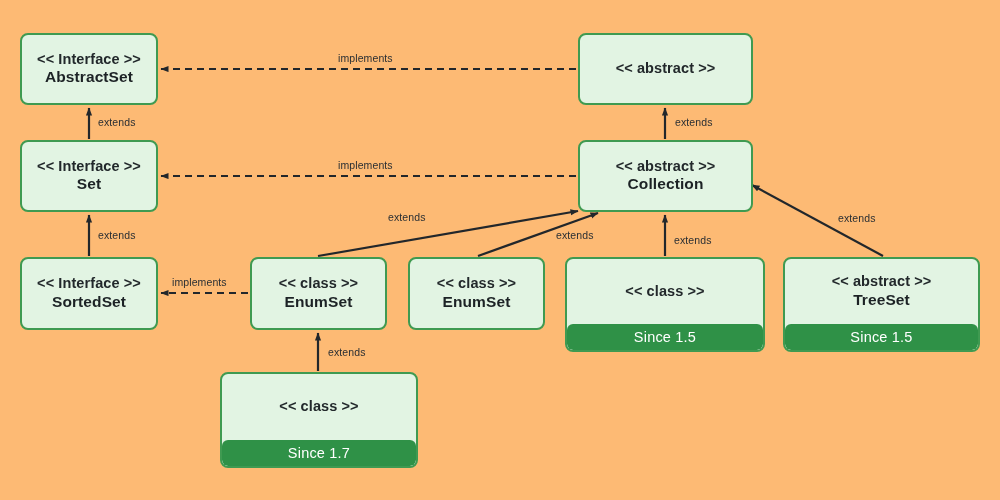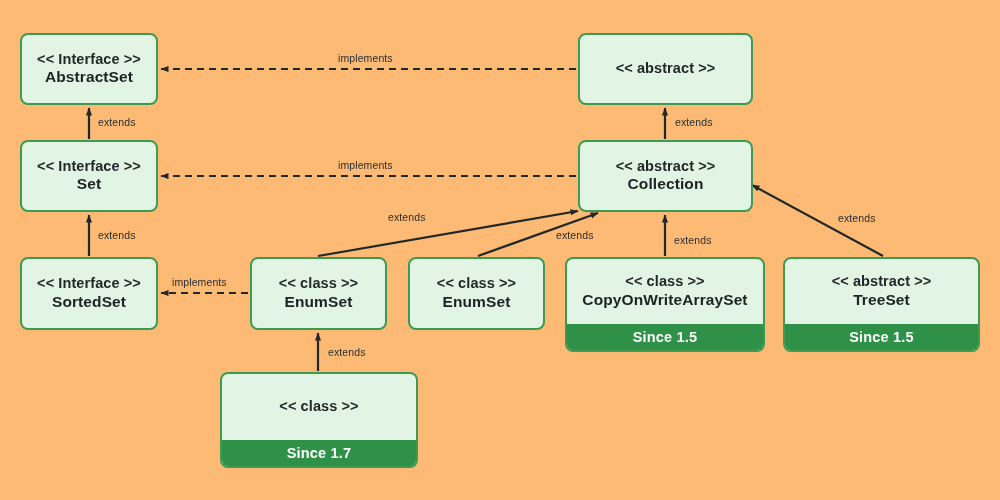--- a/index.html
+++ b/index.html
@@ -58,25 +58,26 @@
     color: #1c2225;
     letter-spacing: 0.1px;
     white-space: nowrap;
   }
   .node-footer {
     flex: 0 0 auto;
     height: 26px;
     background: #2f9147;
     color: #ffffff;
     font-size: 14.5px;
-    font-weight: bold;
+    font-weight: normal;
     display: flex;
     align-items: center;
     justify-content: center;
     letter-spacing: 0.2px;
+    border-radius: 6px;
   }
   .edge-label {
     position: absolute;
     font-size: 10.5px;
     color: #2a2f33;
     background: transparent;
     white-space: nowrap;
     letter-spacing: 0.1px;
     text-align: center;
   }
@@ -148,21 +149,20 @@
       </div>
       <div class="node" style="left: 408px; top: 257px; width: 137px; height: 73px; background: rgb(226, 244, 227); border-color: rgb(63, 154, 81);">
         <div class="node-body">
           <div class="stereotype">&lt;&lt; class &gt;&gt;</div>
           <div class="node-title">EnumSet</div>
         </div>
       </div>
       <div class="node" style="left: 565px; top: 257px; width: 200px; height: 95px; background: rgb(226, 244, 227); border-color: rgb(63, 154, 81);">
         <div class="node-body">
           <div class="stereotype">&lt;&lt; class &gt;&gt;</div>
-          <div class="node-title">CopyOnWriteArraySet</div>
         </div>
         <div class="node-footer" style="background: rgb(47, 145, 71); color: rgb(255, 255, 255);">Since 1.5</div>
       </div>
       <div class="node" style="left: 783px; top: 257px; width: 197px; height: 95px; background: rgb(226, 244, 227); border-color: rgb(63, 154, 81);">
         <div class="node-body">
           <div class="stereotype">&lt;&lt; abstract &gt;&gt;</div>
           <div class="node-title">TreeSet</div>
         </div>
         <div class="node-footer" style="background: rgb(47, 145, 71); color: rgb(255, 255, 255);">Since 1.5</div>
       </div>

